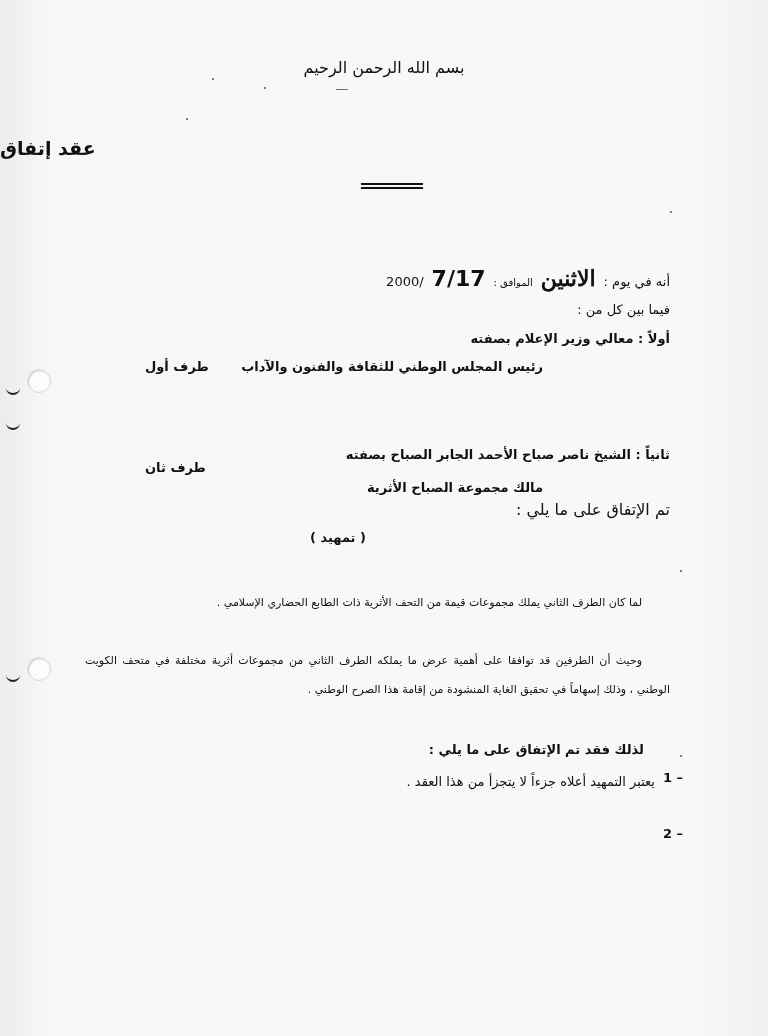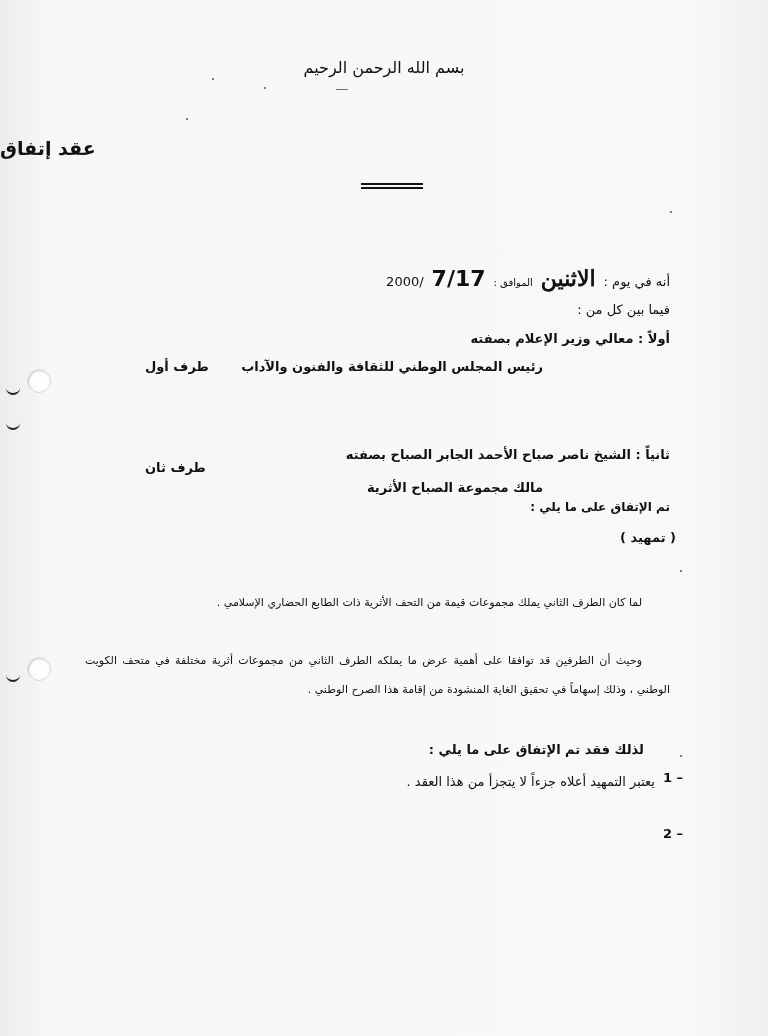--- a/index.html
+++ b/index.html
@@ -26,22 +26,22 @@
     .date-line .small { font-size: 10px; }
     .between { right: 98px; top: 302px; font-size: 13px; }
     .line { font-size: 13px; font-weight: bold; }
     .r1 { right: 98px; top: 331px; }
     .r2 { right: 225px; top: 359px; }
     .party { font-size: 13px; font-weight: bold; }
     .p1 { left: 145px; top: 359px; }
     .r3 { right: 98px; top: 419px; margin-top: 28px; }
     .r4 { right: 225px; top: 446px; margin-top: 34px; }
     .p2 { left: 145px; top: 446px; margin-top: 14px; }
-    .agreed { right: 98px; top: 500px; font-size: 12px; font-weight: bold; }
-    .preamble { left: 0; width: 676px; top: 530px; font-size: 13px; font-weight: bold; direction: rtl; }
+    .agreed { right: 98px; top: 500px; font-size: 16px; font-weight: normal; }
+    .preamble { left: 0; width: 676px; top: 530px; text-align: center; font-size: 13px; font-weight: bold; direction: rtl; }
     .para { position: absolute; direction: rtl; text-align: justify; font-size: 11px; line-height: 29px; right: 98px; width: 585px; }
     .para1 { top: 588px; text-indent: 28px; }
     .para2 { top: 646px; text-indent: 28px; }
     .lead { right: 124px; top: 742px; font-size: 13px; font-weight: bold; }
     .clause { position: absolute; direction: rtl; font-size: 13px; line-height: 28px; }
     .clause-num { position: absolute; font-size: 13px; font-weight: bold; direction: ltr; }
     .c1-num { left: 663px; top: 770px; }
     .c1 { right: 113px; top: 768px; width: 520px; }
     .c2-num { left: 663px; top: 826px; }
     .c2 { right: 124px; top: 824px; width: 565px; text-align: justify; }

